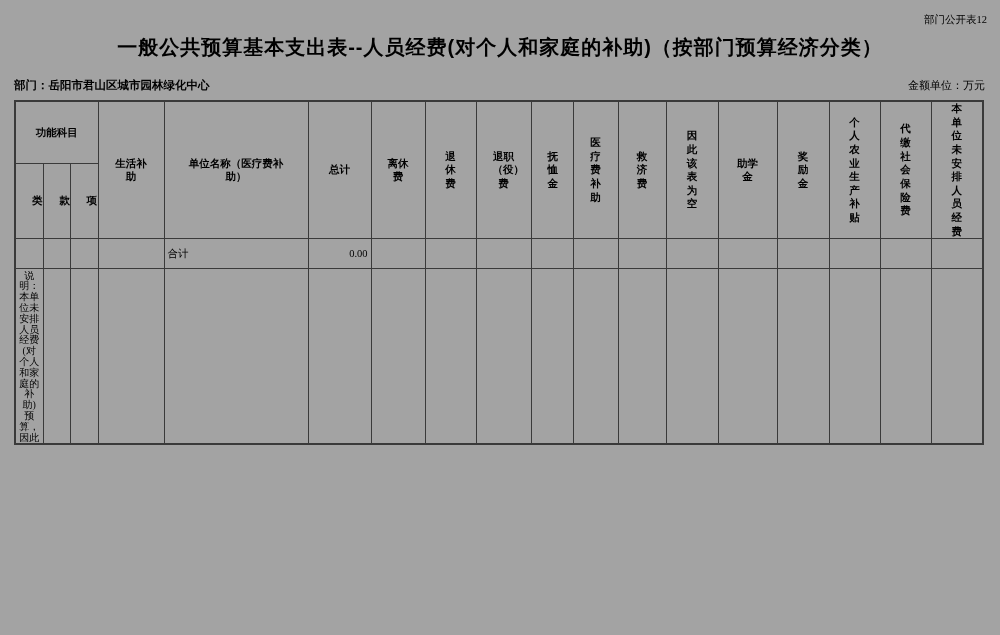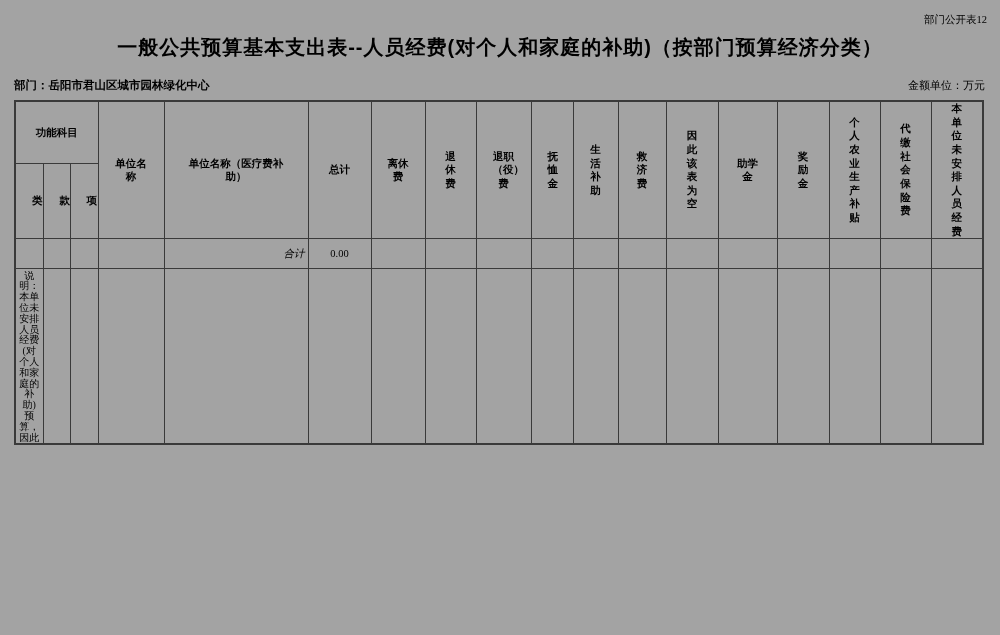--- a/index.html
+++ b/index.html
@@ -78,22 +78,22 @@
   tr.hdr-sub { height: 39px; }
   tr.total-row { height: 30px; }
   tr.remark-row { height: 175px; }
 
   table.budget td {
     font-family: "Liberation Serif", serif;
     font-size: 10.5px;
     vertical-align: middle;
     padding: 0 3px;
   }
-  td.cell-left  { text-align: right; font-style: italic; }
-  td.cell-right { text-align: center; }
+  td.cell-left  { text-align: left; }
+  td.cell-right { text-align: right; }
 
   td.remark-cell {
     vertical-align: top;
     padding: 1px 1px 0 1px;
   }
   .remark-clip {
     height: 171px;
     overflow: hidden;
     text-align: center;
     word-break: break-all;
@@ -141,28 +141,28 @@
       <col style="width:52px">
         <col style="width:59px">
         <col style="width:52px">
       <col style="width:51px">
         <col style="width:51px">
         <col style="width:52px">
     </colgroup>
     <thead>
       <tr class="hdr-top">
         <th colspan="3">功能科目</th>
-        <th rowspan="2">单位名称</th>
+        <th rowspan="2">生活补助</th>
         <th rowspan="2">单位名称（医疗费补助）</th>
         <th rowspan="2">总计</th>
         <th rowspan="2">离休费</th>
         <th rowspan="2">退休费</th>
         <th rowspan="2">退职（役）费</th>
         <th rowspan="2">抚恤金</th>
-        <th rowspan="2">生活补助</th>
+        <th rowspan="2">医疗费补助</th>
         <th rowspan="2">救济费</th>
         <th rowspan="2">因此该表为空</th>
         <th rowspan="2">助学金</th>
         <th rowspan="2">奖励金</th>
         <th rowspan="2">个人农业生产补贴</th>
         <th rowspan="2">代缴社会保险费</th>
         <th rowspan="2">本单位未安排人员经费</th>
       </tr>
       <tr class="hdr-sub">
         <th>类</th>

